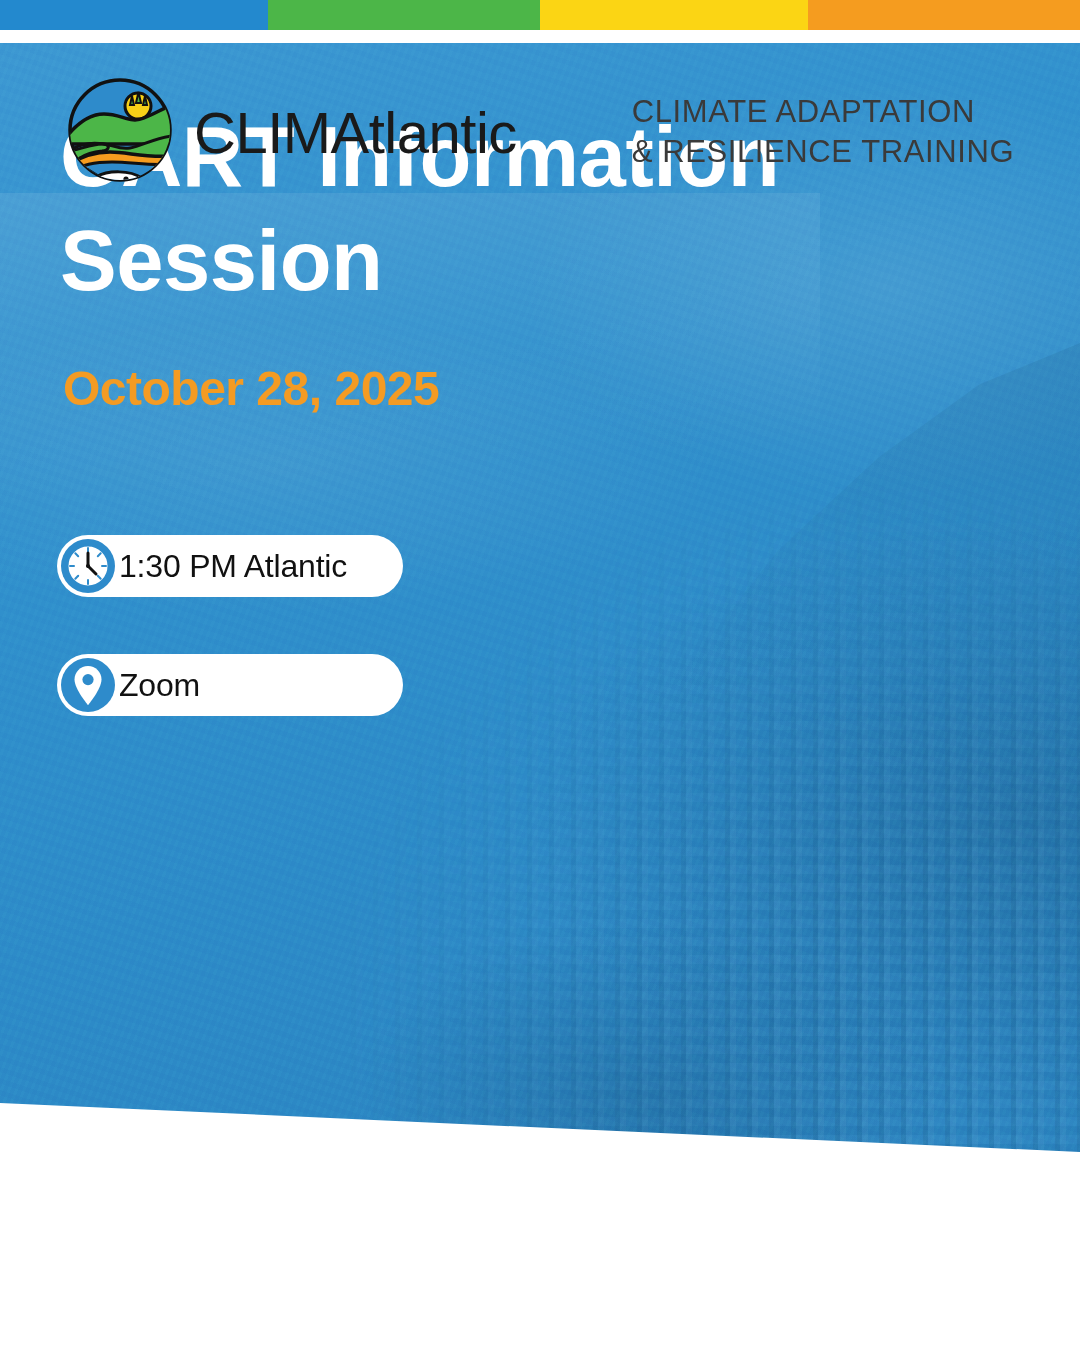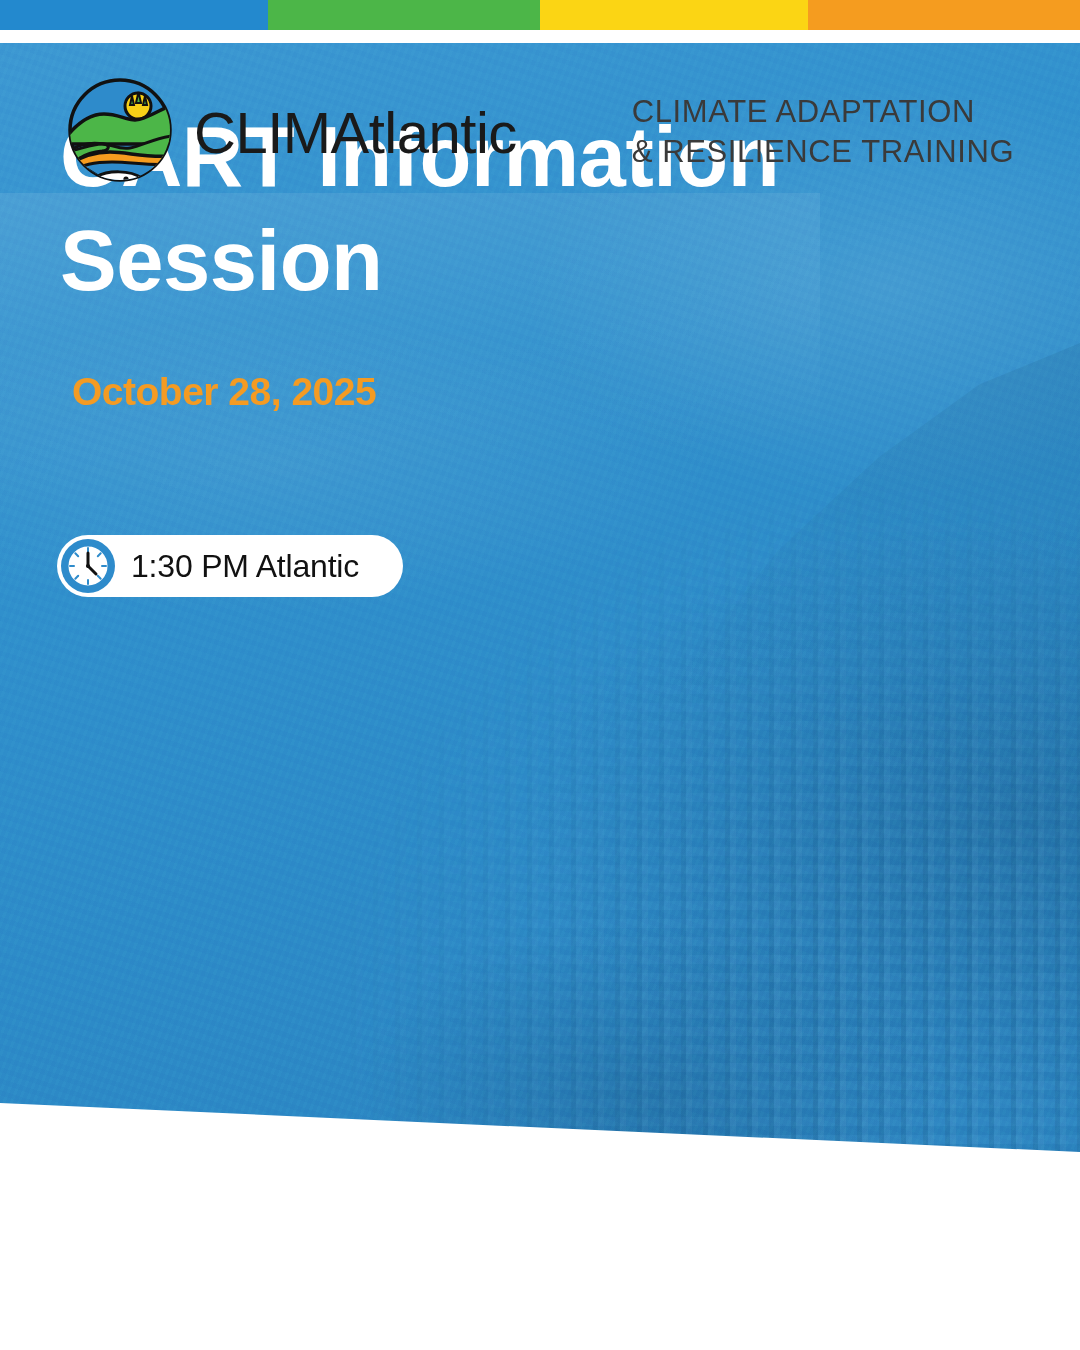--- a/index.html
+++ b/index.html
@@ -103,23 +103,23 @@
     margin: 0;
     padding-top: 62px;
     font-size: 85px;
     font-weight: bold;
     line-height: 1.22;
     color: #ffffff;
     letter-spacing: -0.5px;
     max-width: 740px;
   }
   .date {
-    margin: 12px;
+    margin: 3px;
     padding-top: 46px;
-    font-size: 39px;
+    font-size: 48px;
     font-weight: bold;
     color: #F49B23;
     letter-spacing: -0.5px;
   }
 
   
   .pills {
     position: absolute;
     left: 57px;
     top: 492px;
@@ -128,21 +128,20 @@
     display: flex;
     align-items: center;
     background: #ffffff;
     border-radius: 40px;
     height: 62px;
     margin-bottom: 57px;
     box-sizing: border-box;
     padding-right: 26px;
     width: max-content;
     min-width: 346px;
-    gap: 12px;
   }
   .pill-icon {
     width: 62px;
     height: 62px;
     flex: 0 0 62px;
     display: flex;
     align-items: center;
     justify-content: center;
   }
   .pill-text {
@@ -243,20 +242,30 @@
               <line x1="18.2" y1="37.8" x2="15.3" y2="40.7"></line>
             </g>
             <line x1="28" y1="28" x2="28" y2="15" stroke="#111111" stroke-width="3" stroke-linecap="round"></line>
             <line x1="28" y1="28" x2="36" y2="36" stroke="#111111" stroke-width="3" stroke-linecap="round"></line>
             <circle cx="28" cy="28" r="2" fill="#111111"></circle>
           </svg>
         </span>
         <span class="pill-text">1:30  PM Atlantic</span>
       </div>
 
+      <div class="pill">
+        <span class="pill-icon">
+          <svg width="56" height="56" viewBox="0 0 56 56">
+            <circle cx="28" cy="28" r="27" fill="#2E8BCB"></circle>
+            <path d="M28 9c-7.5 0-13.5 6-13.5 13.4 0 9.6 13.5 25.6 13.5 25.6s13.5-16 13.5-25.6C41.5 15 35.5 9 28 9z" fill="#ffffff"></path>
+            <circle cx="28" cy="22.6" r="5.6" fill="#2E8BCB"></circle>
+          </svg>
+        </span>
+        <span class="pill-text">Zoom</span>
+      </div>
 
 
     </div>
   </div>
 
   <div class="footer" style="clip-path: polygon(0px 13px, 100% 62px, 100% 100%, 0px 100%);"></div>
 
   <div class="footer-inner">
 
     <div class="logo-climatlantic">

